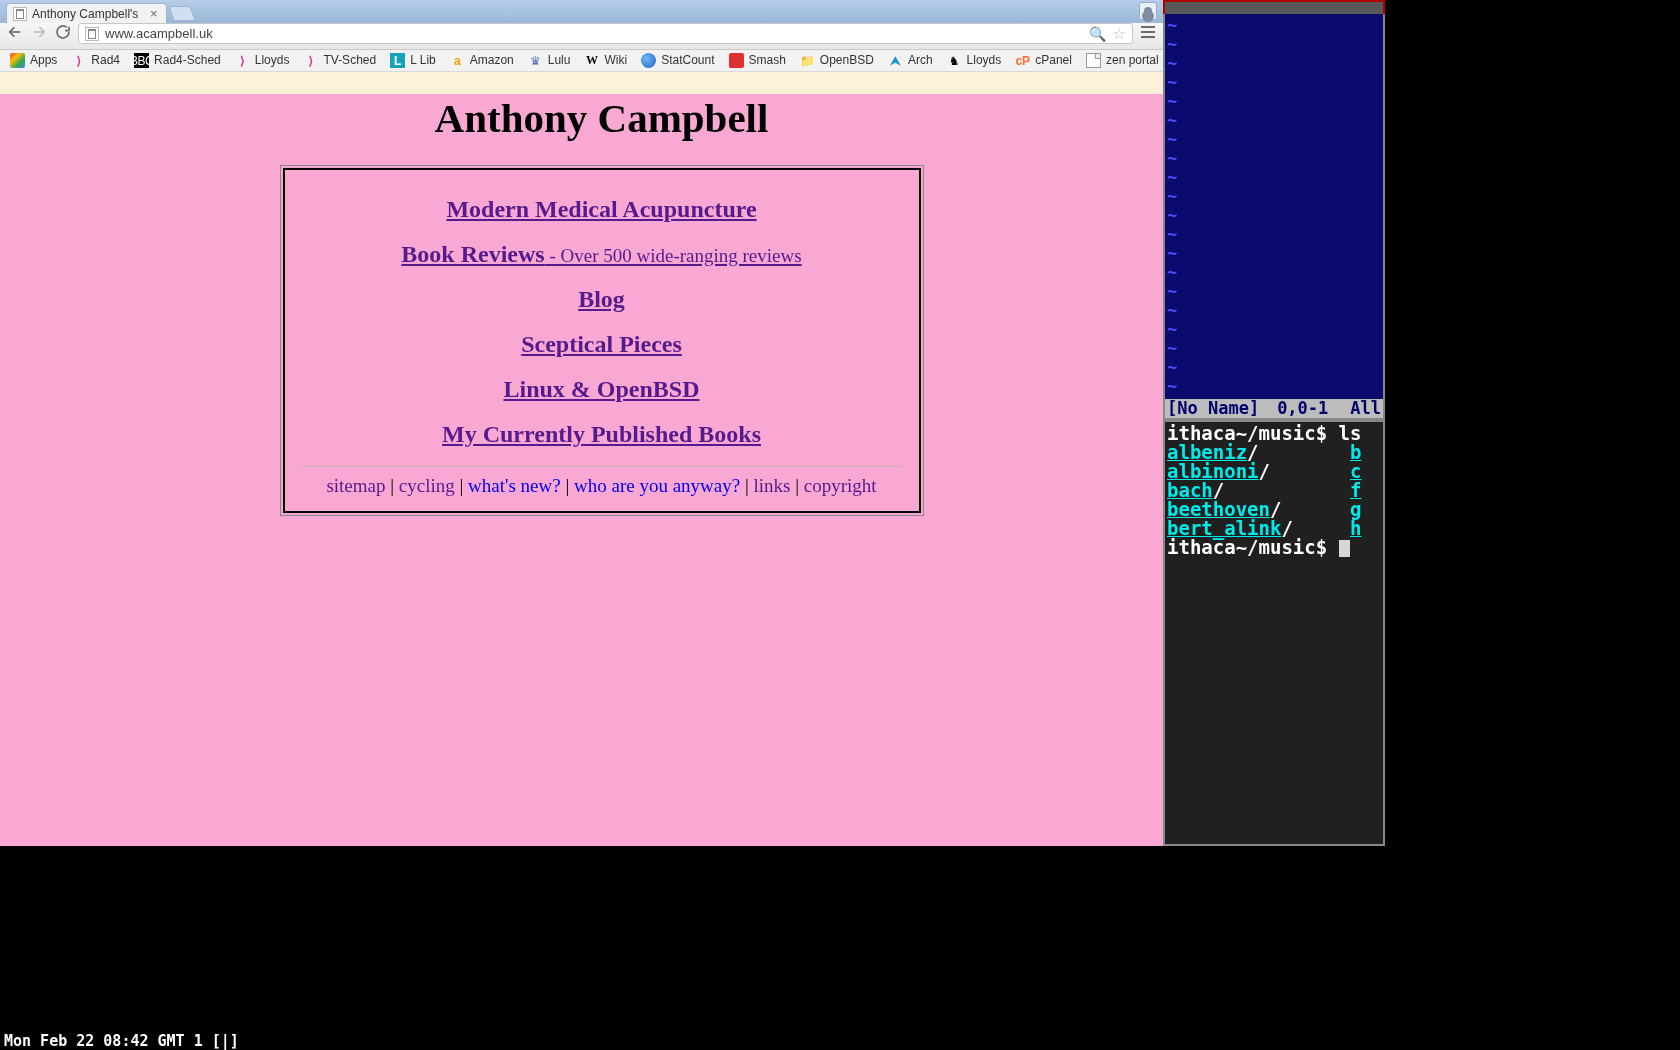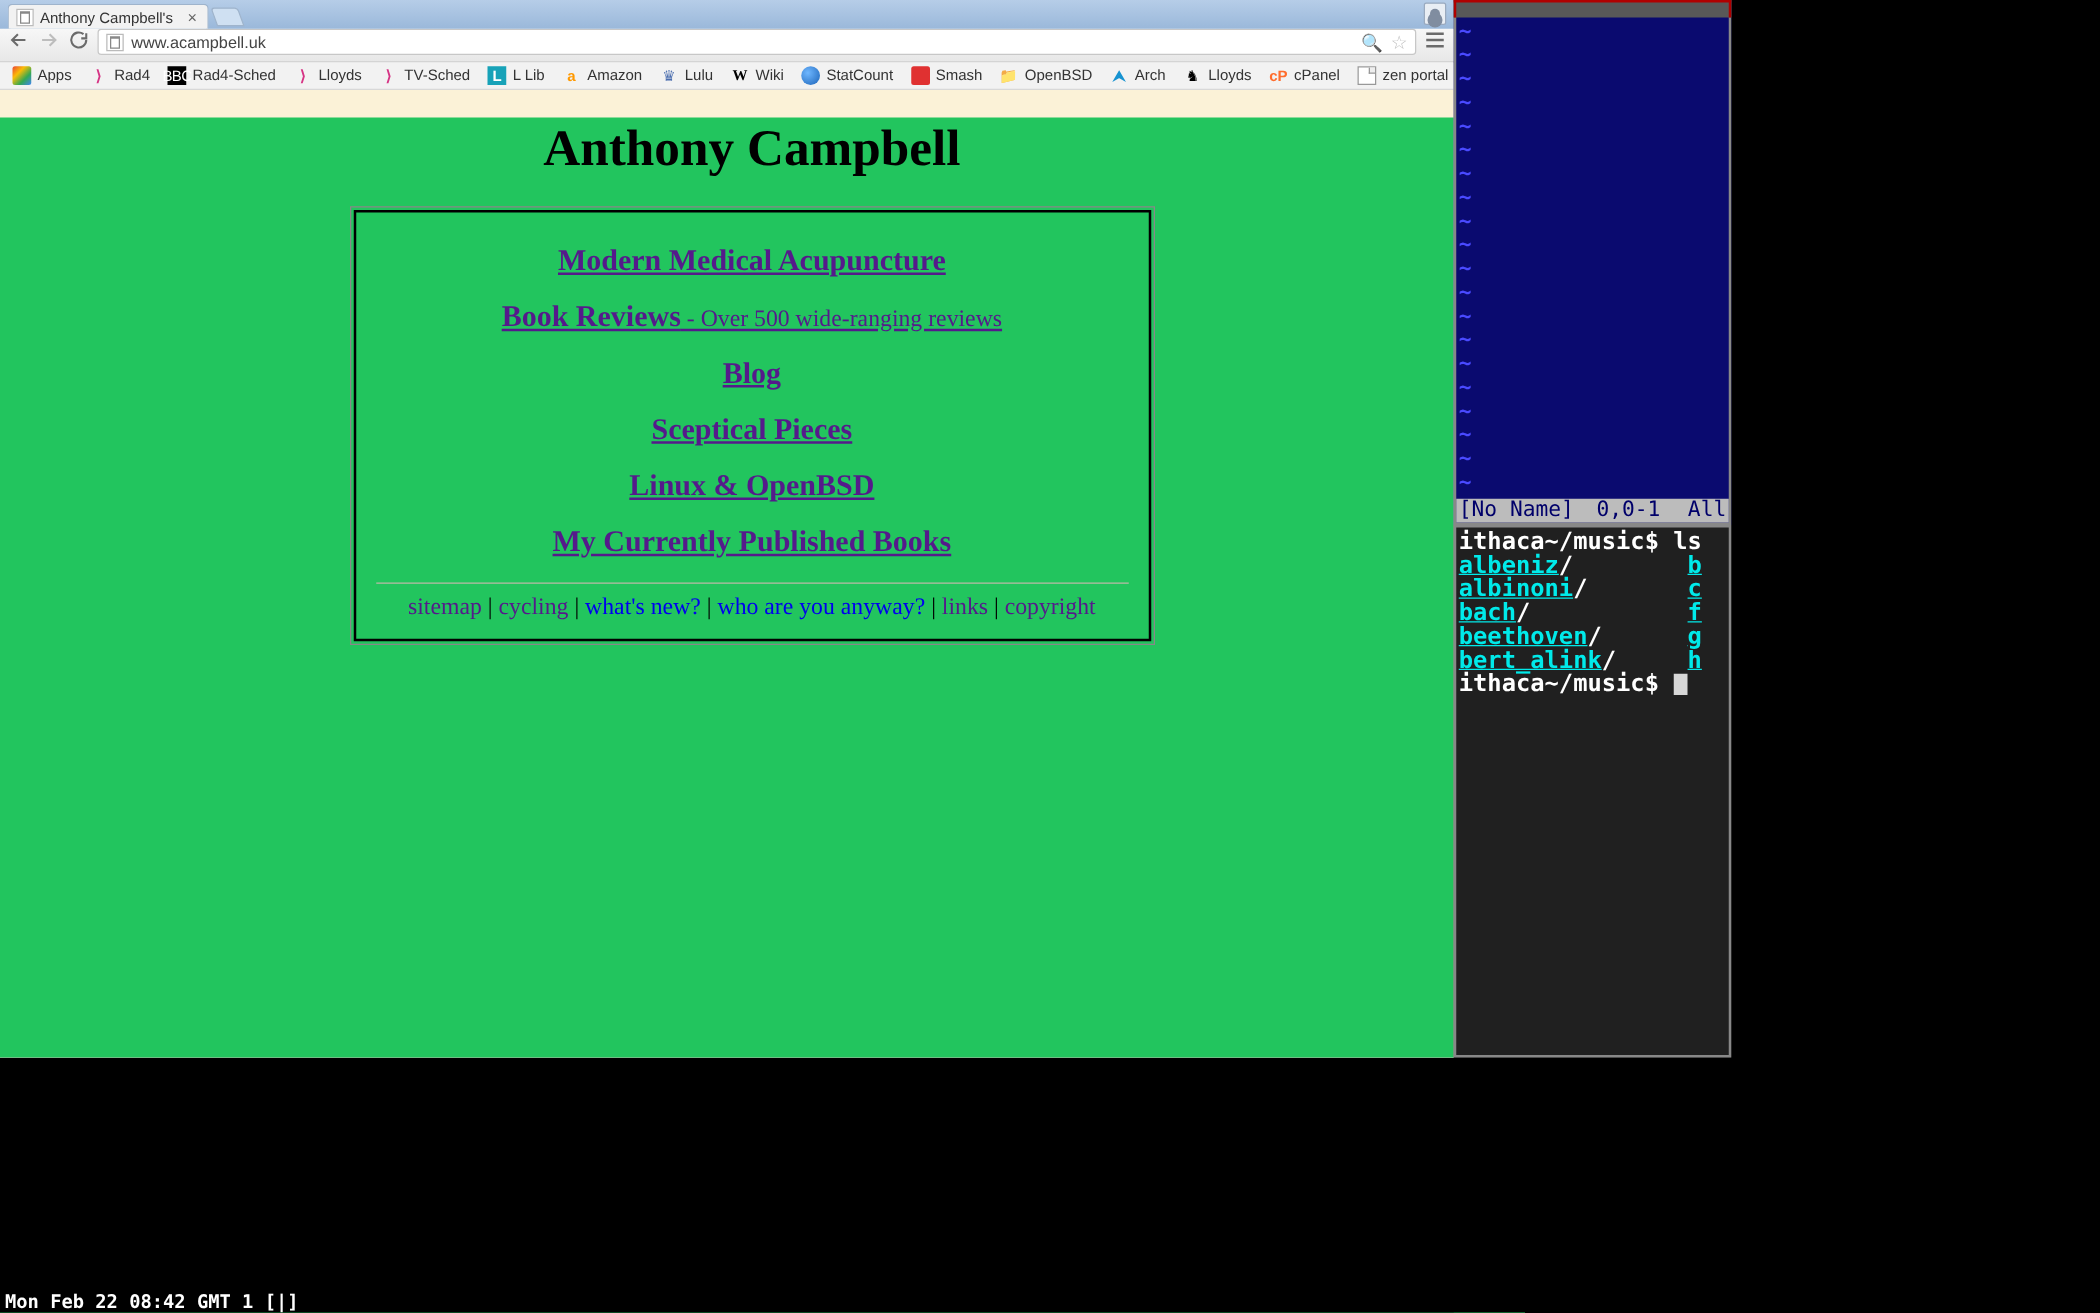--- a/index.html
+++ b/index.html
@@ -34,21 +34,21 @@
   .menu-ico span{ height:2px; background:#6b6b6b; display:block;}
 
   
   .bmbar { height:22px; background:#f2f2f2; border-bottom:1px solid #d8d8d8; display:flex; align-items:center; font-size:12px; color:#333; padding:0 4px; gap:2px;}
   .bm { display:flex; padding:0 6px; gap:5px; white-space:nowrap;}
   .bm .ic{ width:15px; height:15px; display:inline-flex; align-items:center; justify-content:center; font-size:12px;}
   .bmbar .overflow{ margin-left:auto; padding:0 6px; color:#555;}
 
   
   .viewport{ flex:1; overflow:hidden; background:#fbf2d7; }
-  .page { width:100%; height:100%; background:#22c55e; font-family:"Times New Roman",serif;padding-left:40px; }
+  .page { width:100%; height:100%; background:#f9a8d4; font-family:"Times New Roman",serif;padding-left:40px; }
   .page h1{ text-align:center; font-size:41px; font-weight:bold; color:#000; margin:22px 0 26px; }
   .card{ width:638px; margin:0 auto; border:2px solid #000; outline:1px solid #888; outline-offset:2px; padding:18px 10px 14px; text-align:center;}
   .card .biglink{ font-size:24px; font-weight:bold; color:#551a8b; text-decoration:underline; display:block; margin:8px 0 18px;}
   .card .biglink .sub{ font-size:19px; font-weight:normal;}
   .card hr{ border:none; border-top:1px solid #bcb9a8; margin:10px 6px 8px;}
   .footlinks{ font-size:19px; }
   .footlinks a{ color:#551a8b; }
   .footlinks a.blue{ color:#0000ee;}
   .sep{ color:#000; }
 
@@ -68,21 +68,21 @@
   .ic-cpanel{ color:#ff6c2c; font-weight:bold; font-size:10px;}
   .ic-file{ width:12px; height:14px; border:1px solid #999; background:#fff; position:relative;}
   .ic-file::before{content:""; position:absolute; top:0; right:0; width:4px; height:4px; background:#eee; border-left:1px solid #999; border-bottom:1px solid #999;}
   .ic-wifi{ color:#777;}
 
   
   .term-vim{ position:absolute; left:1163px; top:0; width:222px; height:420px; background:#0a0a6f; border:2px solid #888; font-family:monospace; font-size:17px; line-height:19px; }
   .term-vim .topbar{ height:14px; background:#585858; border:2px solid #b00000; border-bottom:none; margin:-2px -2px 0 -2px;}
   .term-vim .buf{ padding:2px 2px;}
   .term-vim .tilde{ color:#4a4aff; font-weight:bold; }
-  .term-vim .status{ position:absolute; bottom:0; left:0; right:0; height:19px; background:#bcbcbc; color:#00006a; font-weight:normal; padding:0 2px; font-size:17px; display:flex; }
+  .term-vim .status{ position:absolute; bottom:0; left:0; right:0; height:19px; background:#bcbcbc; color:#00006a; font-weight:bold; padding:0 2px; font-size:17px; display:flex; }
   .term-vim .status .r{ margin-left:auto;}
 
   
   .term-sh{ position:absolute; left:1163px; top:420px; width:222px; height:426px; background:#202020; border:2px solid #888; font-family:monospace; font-size:19px; line-height:19px; color:#fff; font-weight:bold; padding:2px;}
   .term-sh .cyan{ color:#00eaea; text-decoration:underline;}
   .term-sh .cursor{ display:inline-block; width:11px; height:17px; background:#d7d7d7; vertical-align:middle;}
   .term-sh .row{ white-space:pre;}
 
   
   .statusbar{ position:absolute; left:0; bottom:0; width:1163px; height:18px; background:#000; color:#fff; font-family:monospace; font-size:15px; padding:0 4px; line-height:18px; font-weight:bold;}

